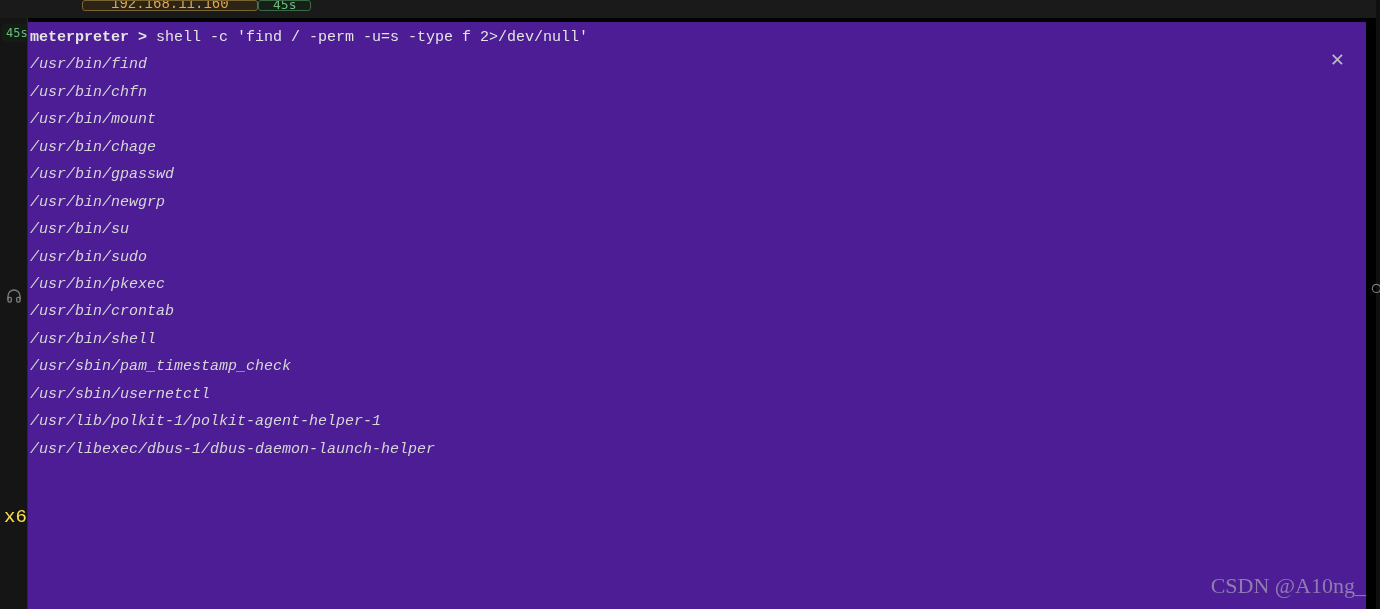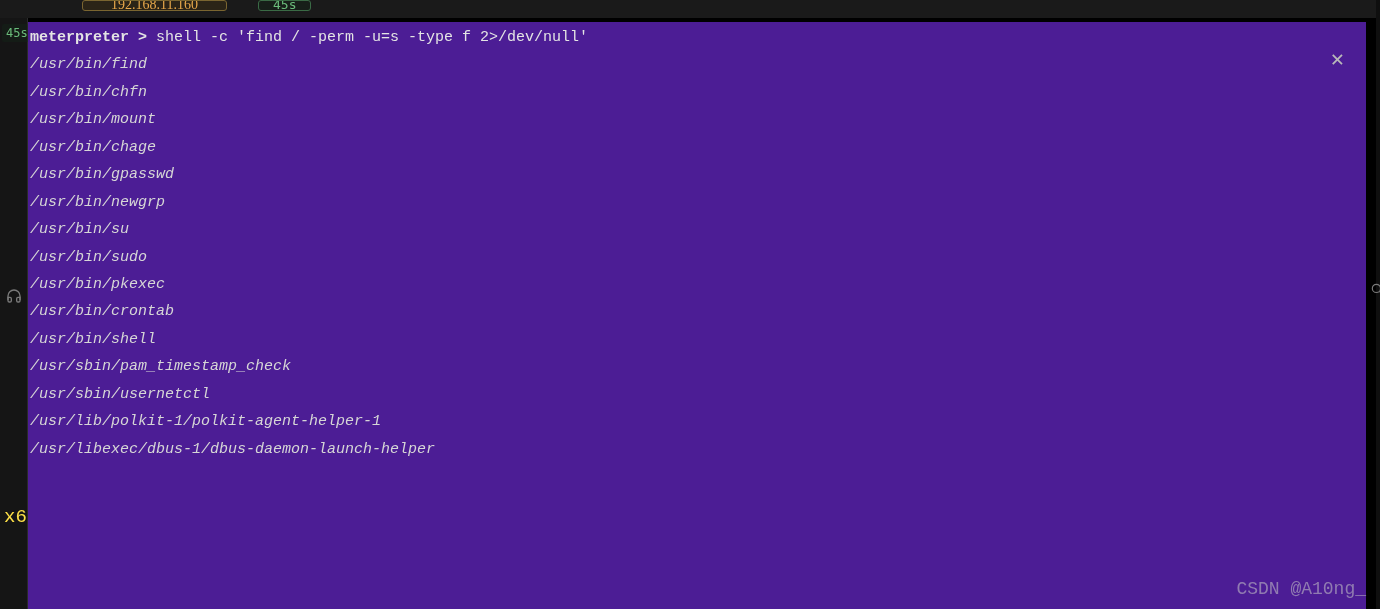--- a/index.html
+++ b/index.html
@@ -26,21 +26,21 @@
     .ip-badge {
       position: absolute;
       top: 0px;
       left: 82px;
       background: rgba(60, 45, 20, 0.5);
       border: 1px solid #7a6530;
       border-radius: 3px;
       padding: 3px 28px;
       color: #e8a84a;
       font-size: 14px;
-      font-family: Liberation Serif, serif;
+      font-family: Liberation Mono, monospace;
       height: 11px;
       line-height: 1px;
       overflow: hidden;
     }
     .time-badge {
       position: absolute;
       top: 0px;
       left: 258px;
       background: rgba(20, 40, 25, 0.4);
       border: 1px solid #3a6a45;
@@ -124,22 +124,22 @@
       color: #b9b9b9;
       font-size: 22px;
       cursor: pointer;
       font-weight: 200;
     }
     .watermark {
       position: absolute;
       right: 14px;
       bottom: 10px;
       color: rgba(200, 200, 200, 0.55);
-      font-size: 18px;
-      font-family: Liberation Mono, monospace;
+      font-size: 22px;
+      font-family: Liberation Serif, serif;
     }
     .right-edge {
       position: absolute;
       right: 0;
       top: 0;
       width: 4px;
       height: 100%;
       background: #0f0f0f;
     }
     .right-icon {

